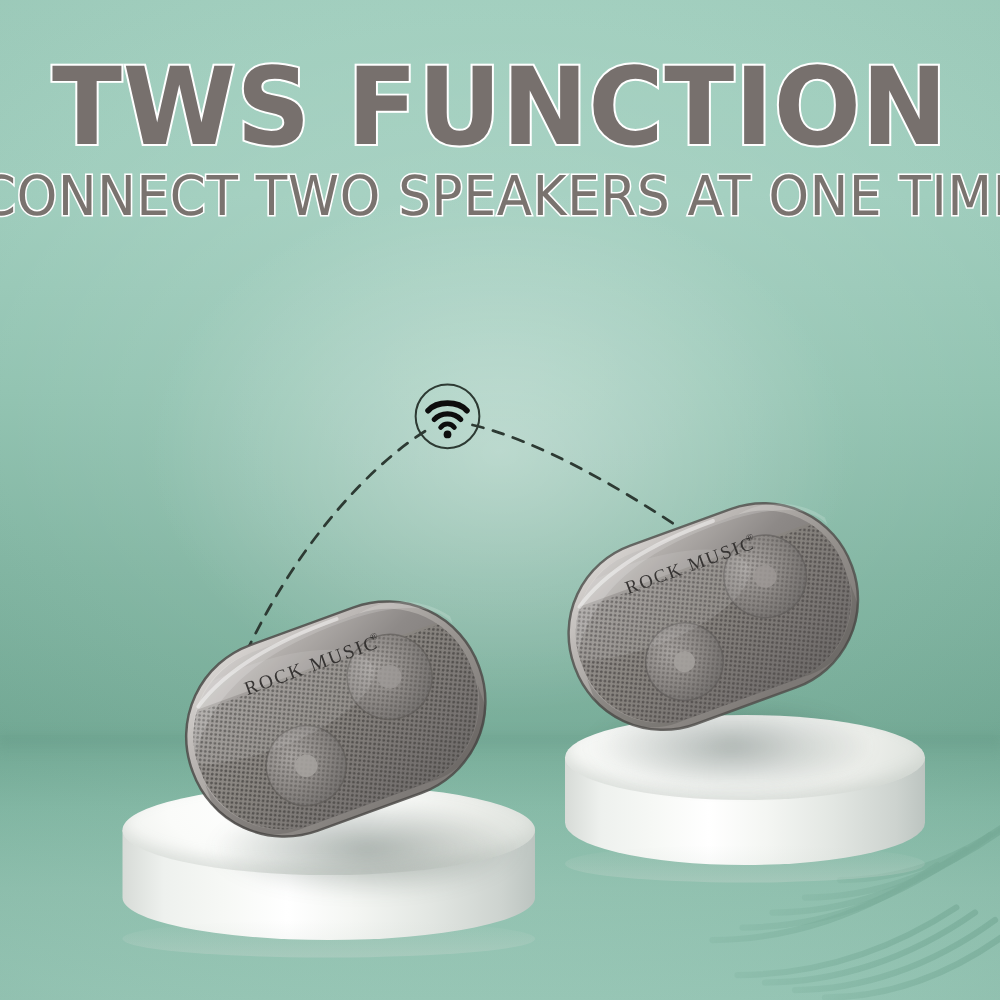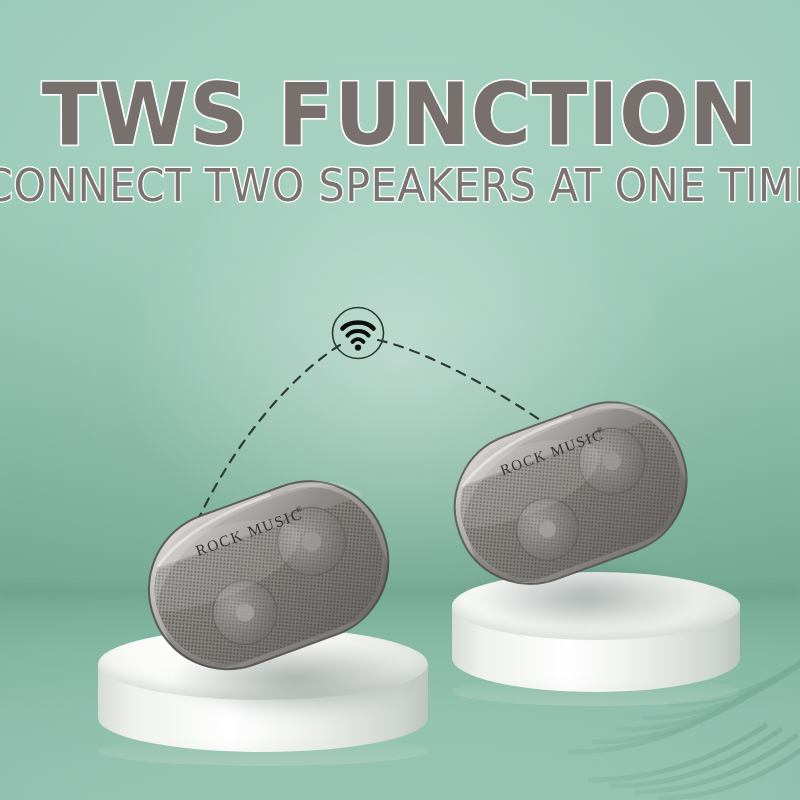--- a/index.html
+++ b/index.html
@@ -27,21 +27,21 @@
   }
   .bg-glow{
     position:absolute;left:120px;top:150px;width:560px;height:420px;
     background:radial-gradient(closest-side,rgba(255,255,255,.32),rgba(255,255,255,0));
   }
 
   
   .palm{position:absolute;right:-20px;bottom:-10px;width:260px;height:180px;opacity:.5;}
 
   
-  .headline-wrap{position:absolute;left:0;top:44px;width:800px;text-align:center;margin-top:28px;}
+  .headline-wrap{position:absolute;left:0;top:44px;width:800px;text-align:center;}
   .headline{
     font-family:"Liberation Sans Narrow","DejaVu Sans Condensed","Liberation Sans",sans-serif;
     font-weight:700;font-size:86px;line-height:.98;letter-spacing:.5px;
     color:#77706d;
     transform:scaleX(1.06);
     -webkit-text-stroke:3px #ffffff;
     paint-order:stroke fill;
     text-shadow:0 2px 0 rgba(255,255,255,.35);
     margin:0;white-space:nowrap;
   }

